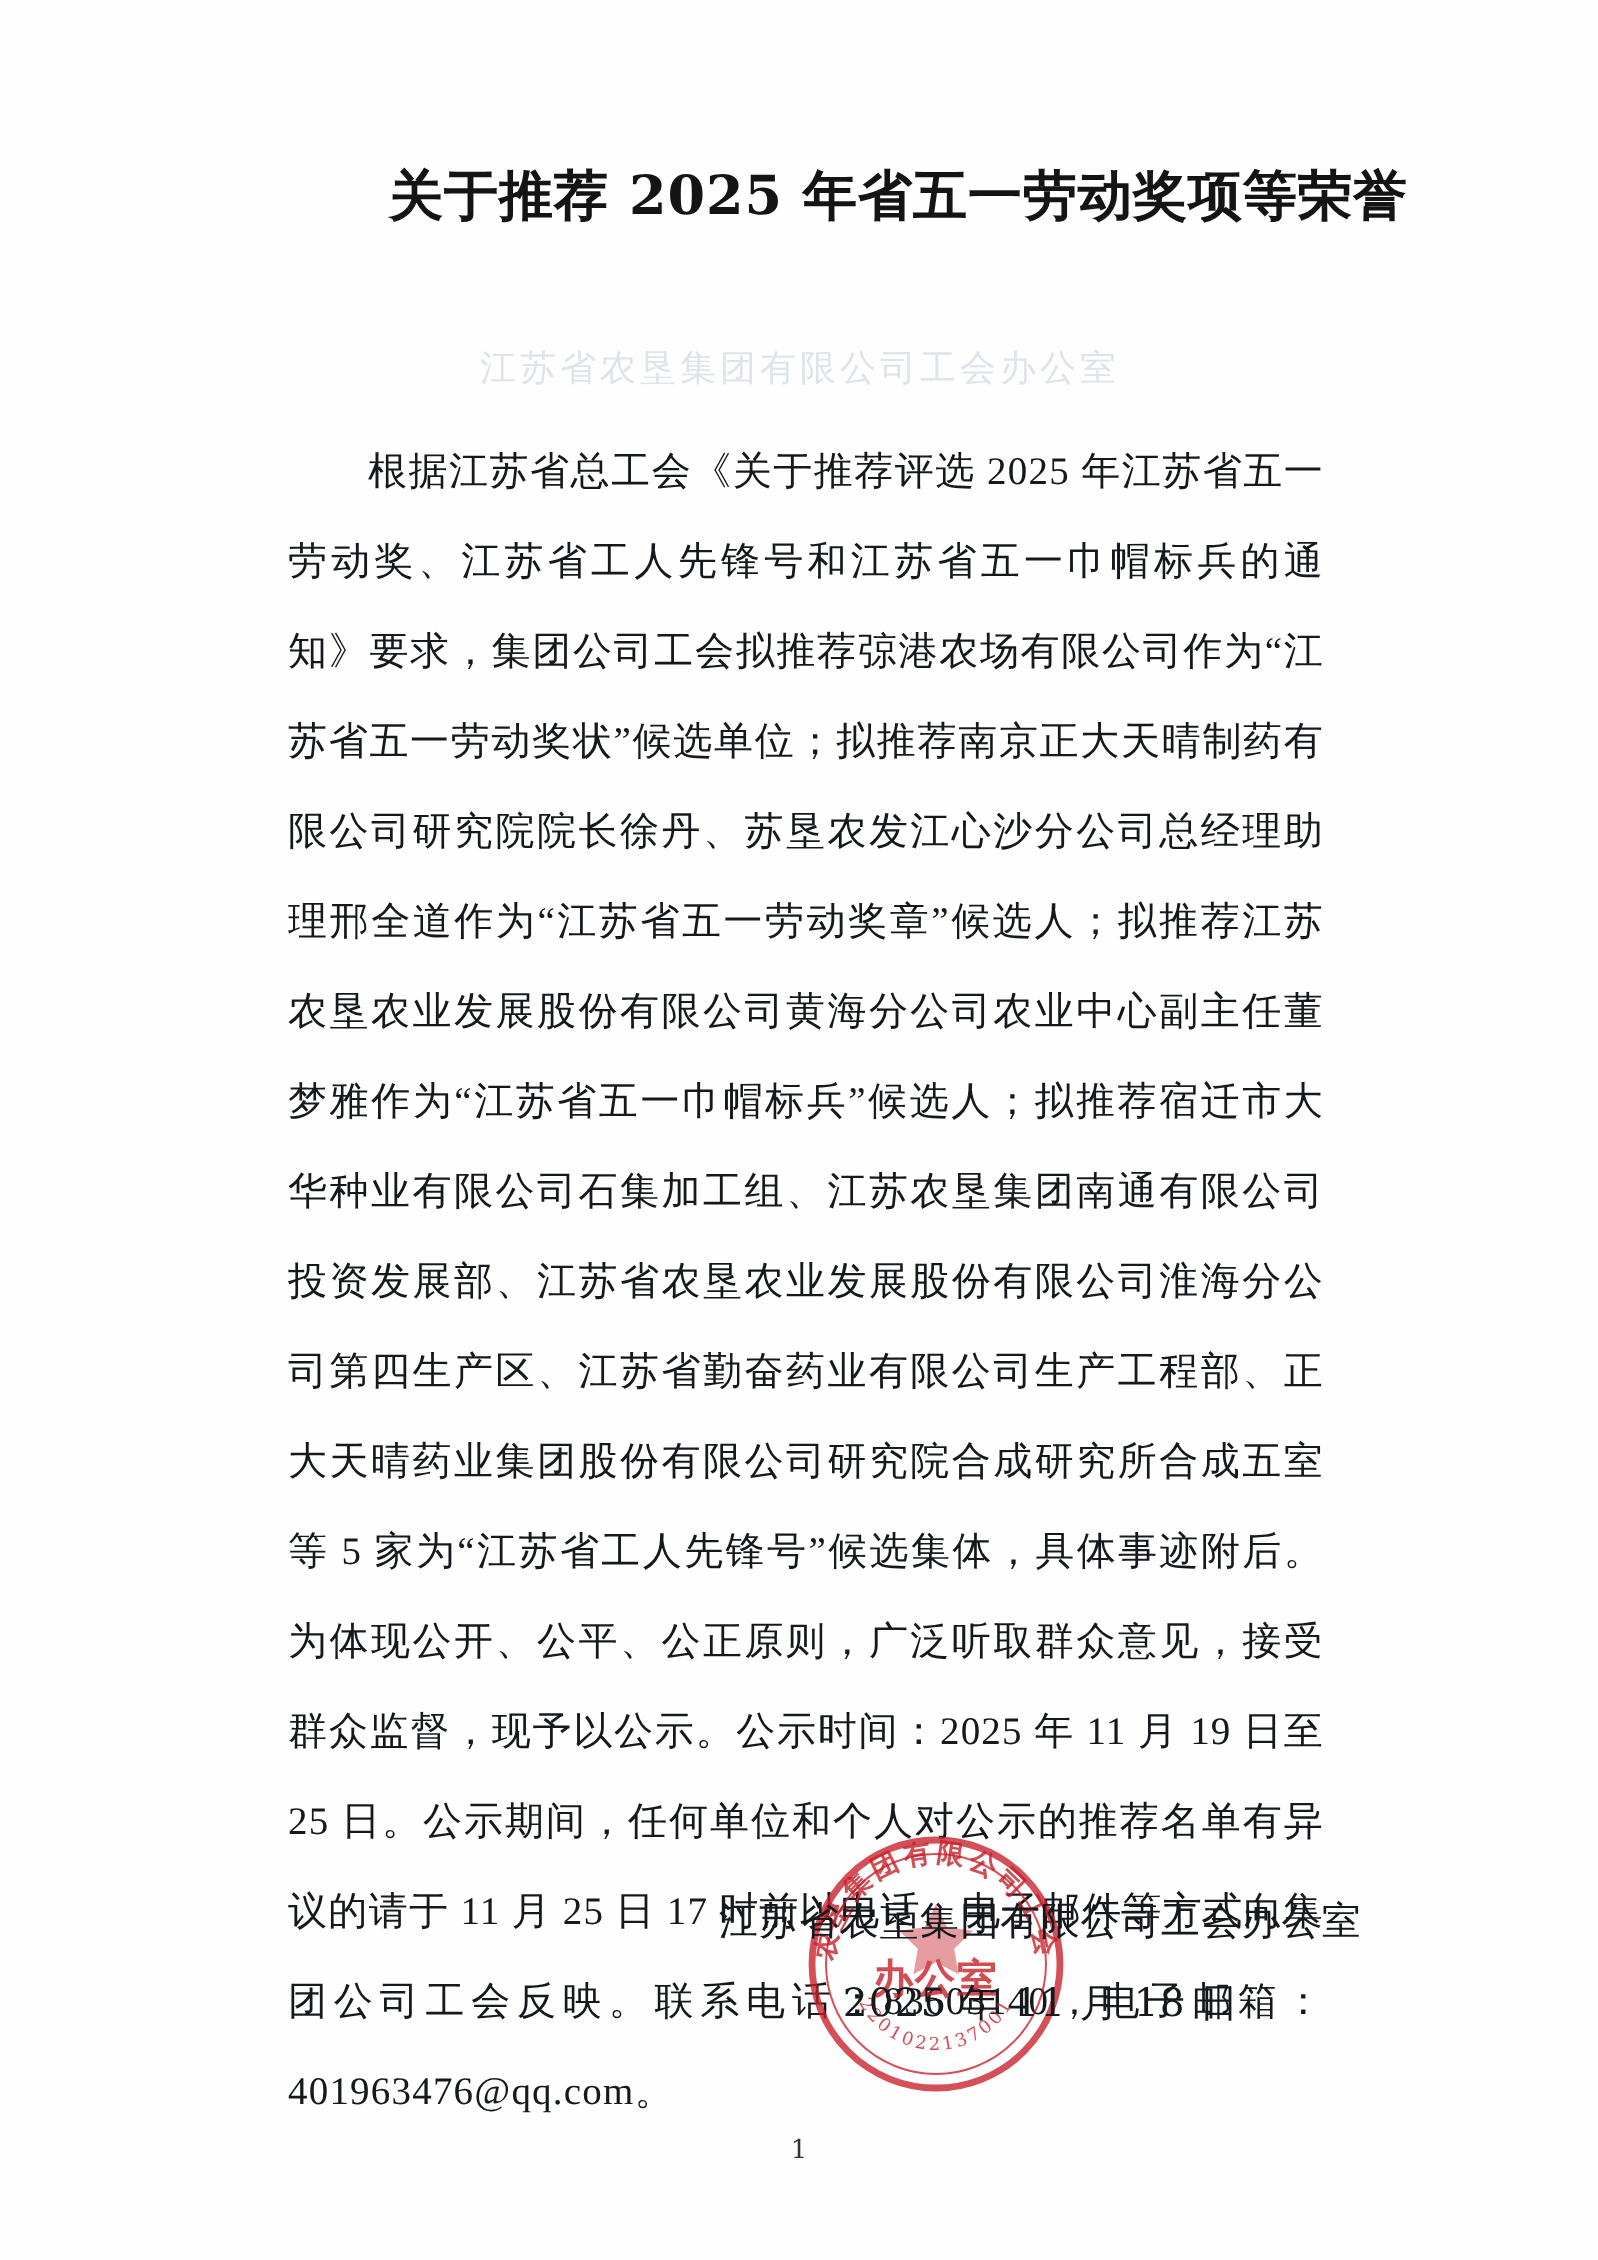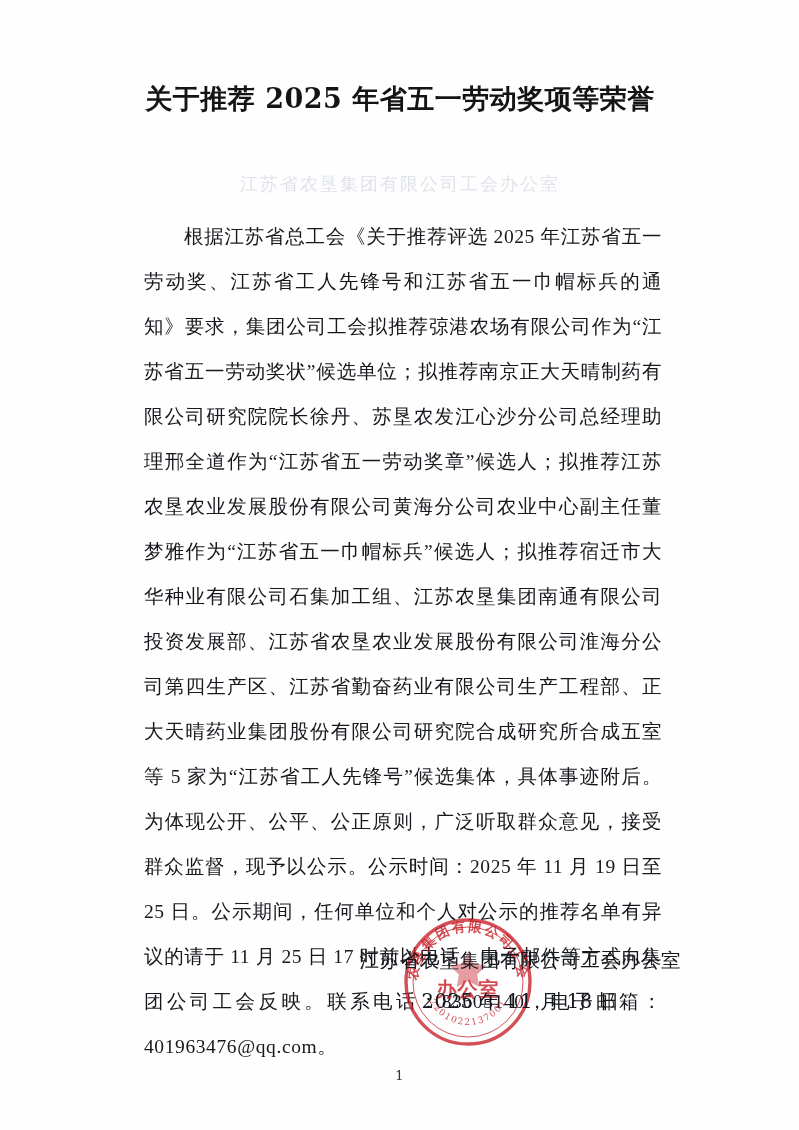--- a/index.html
+++ b/index.html
@@ -21,21 +21,21 @@
   .paper-inner {
     position: absolute;
     left: 0; top: 0; right: 0; bottom: 0;
     background: #fefefe;
   }
   .doc-title {
     position: absolute;
     left: 96px;
     top: 76px;
     width: 608px;
-    text-align: center;
+    text-align: right;
     font-family: "DejaVu Serif", "Liberation Serif", serif;
     font-weight: 700;
     font-size: 27px;
     line-height: 46px;
     color: #141414;
     letter-spacing: 0.5px;
   }
   .body-block {
     position: absolute;
     left: 128px;

